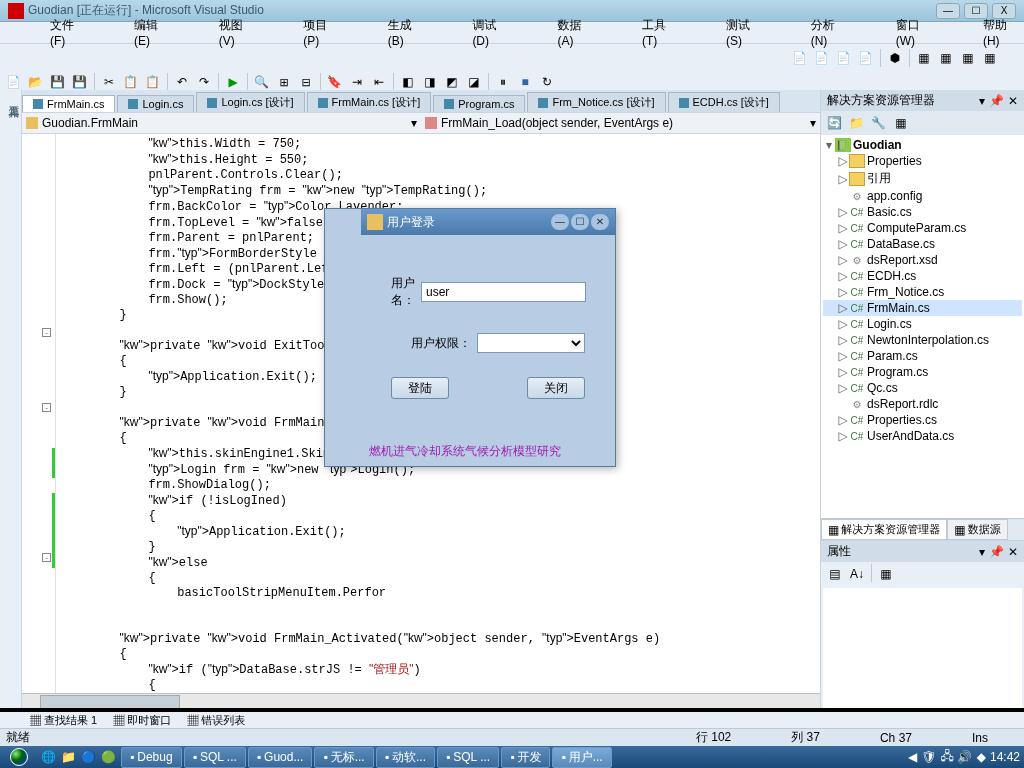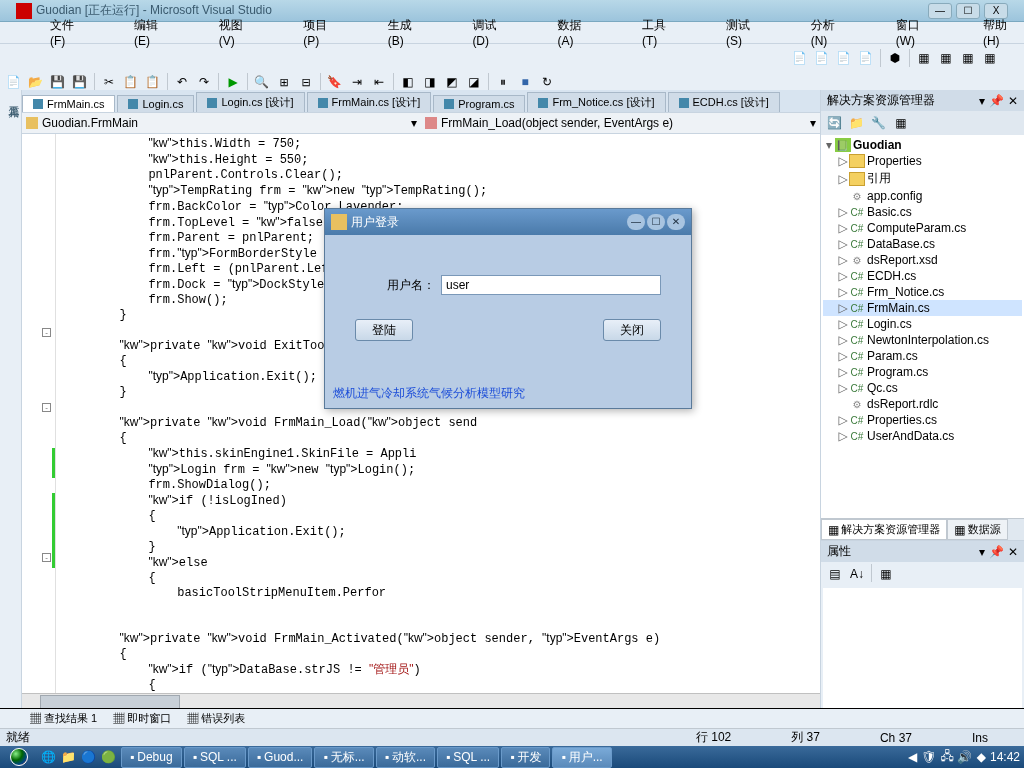--- a/index.html
+++ b/index.html
@@ -1,19 +1,19 @@
 <!DOCTYPE html>
 <html><head>
 <meta charset="utf-8">
 <style>
 * { box-sizing: border-box; margin: 0; padding: 0; font-family: "Microsoft YaHei", SimSun, sans-serif; font-size: 12px; }
 body { width: 1024px; height: 768px; overflow: hidden; background: #d6e5f2; position: relative; }
 
 
-.titlebar { height: 22px; background: linear-gradient(#b8d8e8, #9cc4dc); border-bottom: 1px solid #7aa8c0; display: flex; align-items: center; padding: 0 16px; }
+.titlebar { height: 22px; background: linear-gradient(#b8d8e8, #9cc4dc); border-bottom: 1px solid #7aa8c0; display: flex; align-items: center; padding: 0 8px; }
 .titlebar .app-icon { width: 16px; height: 16px; background: #c00; margin-right: 4px; }
 .titlebar .title { color: #3a5a6e; flex: 1; }
 .titlebar .winbtns { display: flex; gap: 4px; }
 .titlebar .winbtn { width: 24px; height: 16px; background: #c8dce8; border: 1px solid #8ab; border-radius: 3px; text-align: center; line-height: 13px; font-size: 10px; }
 
 
 .menubar { height: 22px; background: #e8eff6; display: flex; align-items: center; padding: 0 4px; gap: 2px; border-bottom: 1px solid #c8d4e0; }
 .menubar .mi { padding: 12px 6px; margin-left: 40px; }
 
 
@@ -61,50 +61,50 @@
 .tree-item.lvl0 { padding-left: 0px; }
 .tree-item.lvl1 { padding-left: 14px; }
 .bottom-tabs { display: flex; background: #e0e8f0; border-top: 1px solid #c0c8d0; }
 .bottom-tabs .bt { padding: 2px 6px; font-size: 11px; border: 1px solid #c0c8d0; background: #eef2f6; display: flex; align-items: center; gap: 2px; }
 .bottom-tabs .bt.active { background: #fff; }
 .prop-panel { background: #e8eff6; border-top: 1px solid #c8d4e0; }
 .prop-body { height: 120px; background: #fff; margin: 2px; }
 .prop-tb { padding: 2px 4px; display: flex; gap: 2px; }
 
 
-.bottom-find { position: absolute; left: 0; right: 0; bottom: 40px; height: 20px; background: #e8eff6; border-top: 1px solid #000000; display: flex; align-items: center; padding-left: 24px; gap: 4px; }
+.bottom-find { position: absolute; left: 0; right: 0; bottom: 40px; height: 20px; background: #e8eff6; border-top: 4px solid #000000; display: flex; align-items: center; padding-left: 24px; gap: 4px; }
 .bottom-find .ft { padding: 1px 6px; font-size: 11px; }
 
 
 .statusbar { position: absolute; left: 0; right: 0; bottom: 22px; height: 18px; background: #dce6f0; border-top: 1px solid #c0c8d0; display: flex; align-items: center; font-size: 11px; padding: 0 6px; }
 .statusbar .sp { margin-left: auto; }
 .statusbar .cell { margin: 0 30px; }
 
 
 .taskbar { position: absolute; left: 0; right: 0; bottom: 0; height: 22px; background: linear-gradient(#3a6a9a, #1a4a7a); display: flex; align-items: center; gap: 2px; color: #fff; font-size: 11px; }
 .taskbar .start { width: 38px; height: 22px; display: flex; align-items: center; justify-content: center; }
 .taskbar .start .orb { width: 18px; height: 18px; border-radius: 50%; background: radial-gradient(circle at 30% 30%, #8e8, #060 40%, #048 70%, #c40); border: 1px solid #fff; }
 .taskbar .ql { width: 18px; height: 18px; display: flex; align-items: center; justify-content: center; }
 .taskbar .tbtask { padding: 1px 8px; background: linear-gradient(#5a8aba, #3a6a9a); border: 1px solid #6a9aca; border-radius: 2px; margin: 0 1px; display: flex; align-items: center; gap: 3px; max-width: 70px; overflow: hidden; }
 .taskbar .tbtask.active { background: linear-gradient(#7aaad8, #5a8aba); }
 .taskbar .tray { margin-left: auto; padding: 0 4px; display: flex; align-items: center; gap: 4px; }
 
 
-.dialog { position: absolute; left: 324px; top: 208px; width: 368px; background: #b8cce4; border: 1px solid #5a7a9a; box-shadow: 2px 2px 8px rgba(0,0,0,0.3); }
+.dialog { position: absolute; left: 324px; top: 208px; width: 292px; background: #b8cce4; border: 1px solid #5a7a9a; box-shadow: 2px 2px 8px rgba(0,0,0,0.3); padding-left: 36px; }
 .dlg-title { height: 26px; background: linear-gradient(#6a9acc, #4a7aaa); display: flex; align-items: center; padding: 0 6px; color: #fff; font-size: 12px; }
 .dlg-title .ic { width: 16px; height: 16px; background: #e8c060; margin-right: 4px; }
 .dlg-title .wbtns { margin-left: auto; display: flex; gap: 2px; }
 .dlg-title .wb { width: 18px; height: 16px; background: #a8c4e0; border-radius: 8px; text-align: center; font-size: 10px; line-height: 15px; color: #234; }
 .dlg-body { padding: 40px 30px 8px 30px; }
 .dlg-row { display: flex; align-items: center; margin-bottom: 24px; }
 .dlg-row label { width: 86px; text-align: right; padding-right: 6px; }
 .dlg-row input, .dlg-row select { flex: 1; height: 20px; border: 1px solid #7a98b8; padding: 0 4px; font-family: inherit; background: #fff; }
 .dlg-btns { display: flex; justify-content: space-between; gap: 70px; margin-top: 10px; margin-bottom: 30px; }
 .dlg-btns button { width: 58px; height: 22px; background: linear-gradient(#e8eff8, #c8d8e8); border: 1px solid #6a8aaa; border-radius: 3px; }
-.dlg-foot { padding: 6px 8px; color: #1d4ed8; }
+.dlg-foot { padding: 6px 8px; color: #a21caf; }
 </style>
 </head>
 <body>
 
 <div class="titlebar">
   <span class="app-icon"></span>
   <span class="title">Guodian [正在运行] - Microsoft Visual Studio</span>
   <div class="winbtns">
     <span class="winbtn">—</span>
     <span class="winbtn">☐</span>
@@ -438,19 +438,23 @@
       <span class="wb">—</span>
       <span class="wb">☐</span>
       <span class="wb">✕</span>
     </div>
   </div>
   <div class="dlg-body">
     <div class="dlg-row">
       <label>用户名：</label>
       <input type="text" value="user" style="">
     </div>
+    <div class="dlg-row">
+      <label>用户权限：</label>
+      <select><option></option></select>
+    </div>
     <div class="dlg-btns">
       <button>登陆</button>
       <button>关闭</button>
     </div>
   </div>
   <div class="dlg-foot">燃机进气冷却系统气候分析模型研究</div>
 </div>
 
 </body></html>

